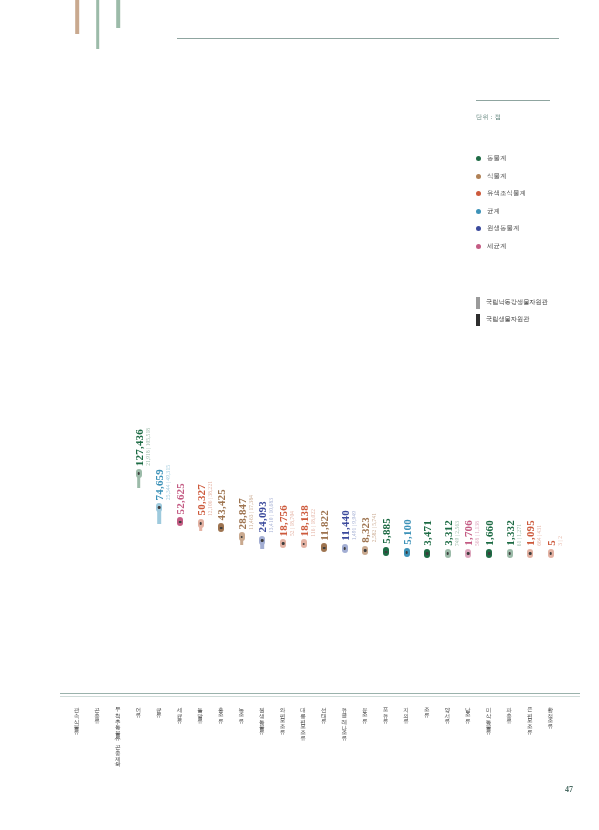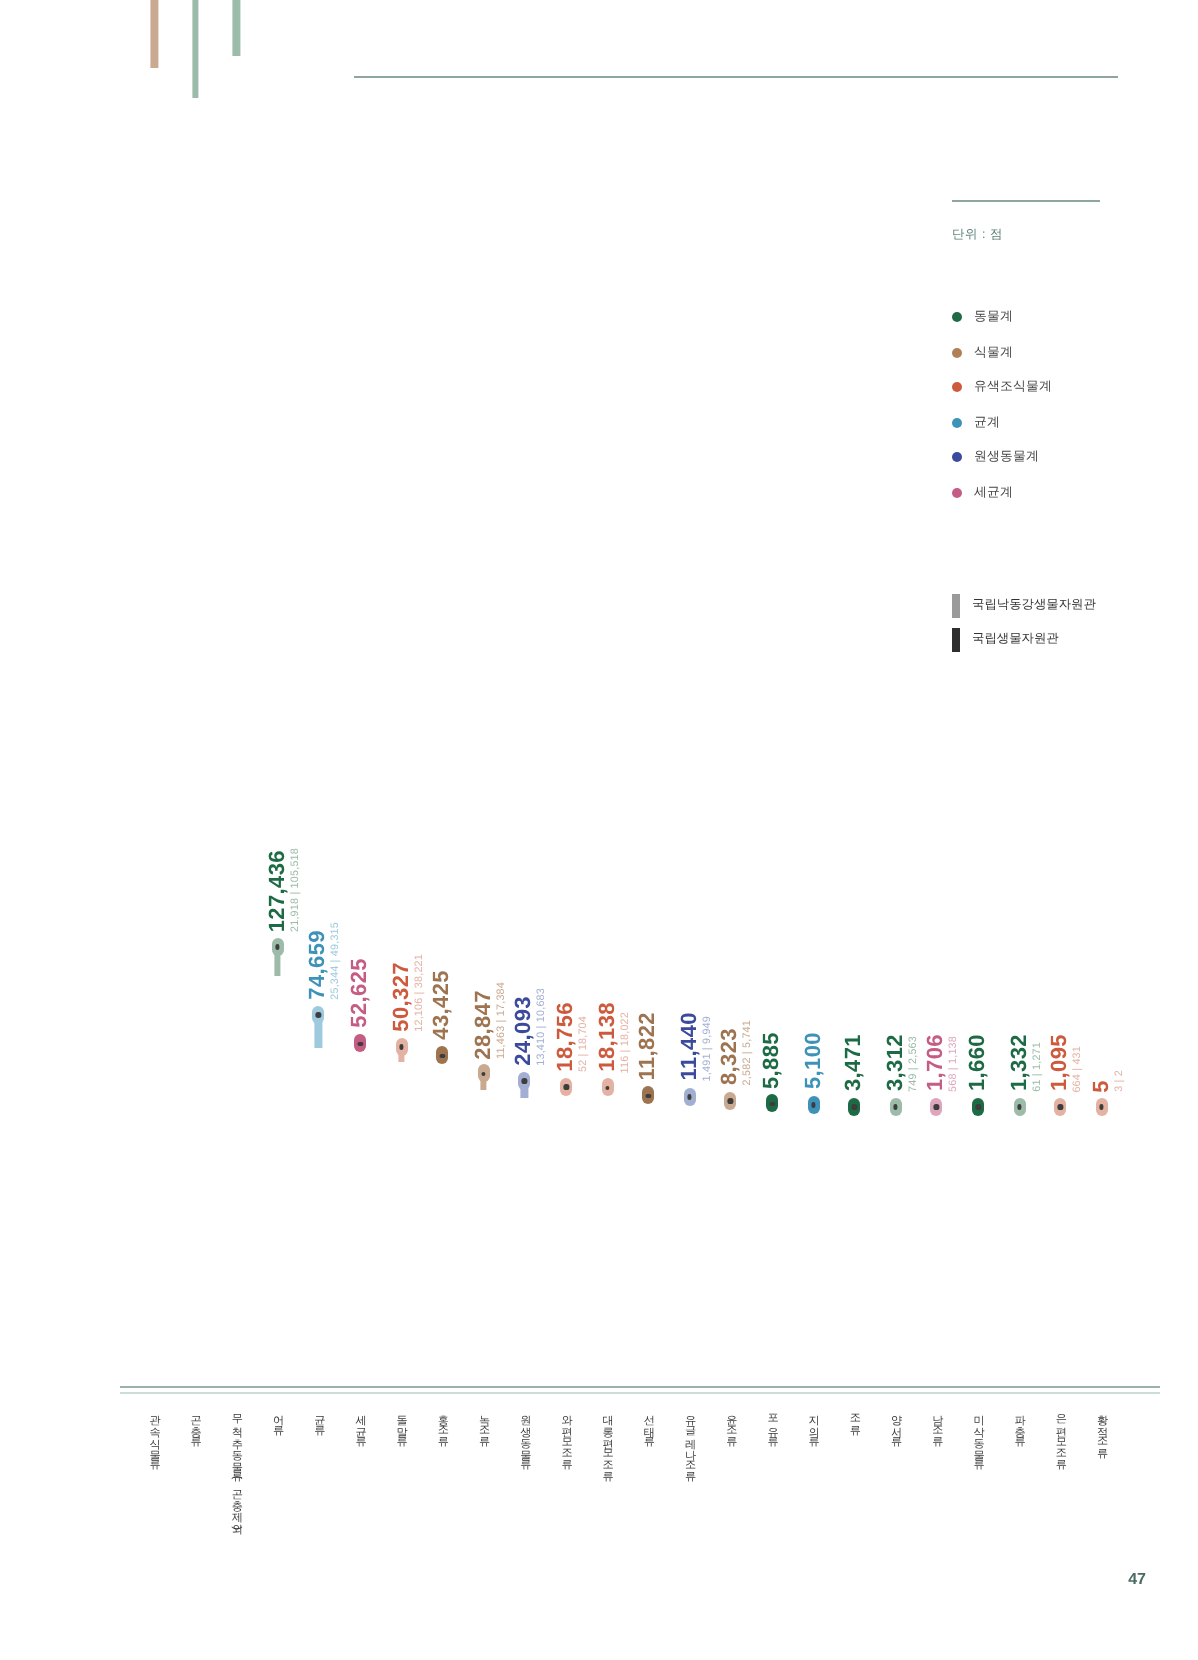--- a/index.html
+++ b/index.html
@@ -3,21 +3,21 @@
 <meta charset="utf-8">
 <style>
   html,body{margin:0;padding:0;}
   body{
     width:599px;height:830px;
     background:#ffffff;
     font-family:"Liberation Sans","DejaVu Sans",sans-serif;
     overflow:hidden;
     position:relative;
   }
-  .page{position:absolute;inset:0;}
+  .page{position:absolute;inset:0;font-family:Liberation Serif, serif;}
 
   
   .top-rule{
     position:absolute;left:177px;top:38px;width:382px;height:1px;
     background:#8fa5a0;
   }
 
   
   .legend-panel{position:absolute;left:476px;top:100px;width:110px;}
   .legend-rule{width:74px;height:1px;background:#8fa5a0;margin-bottom:12px;}

